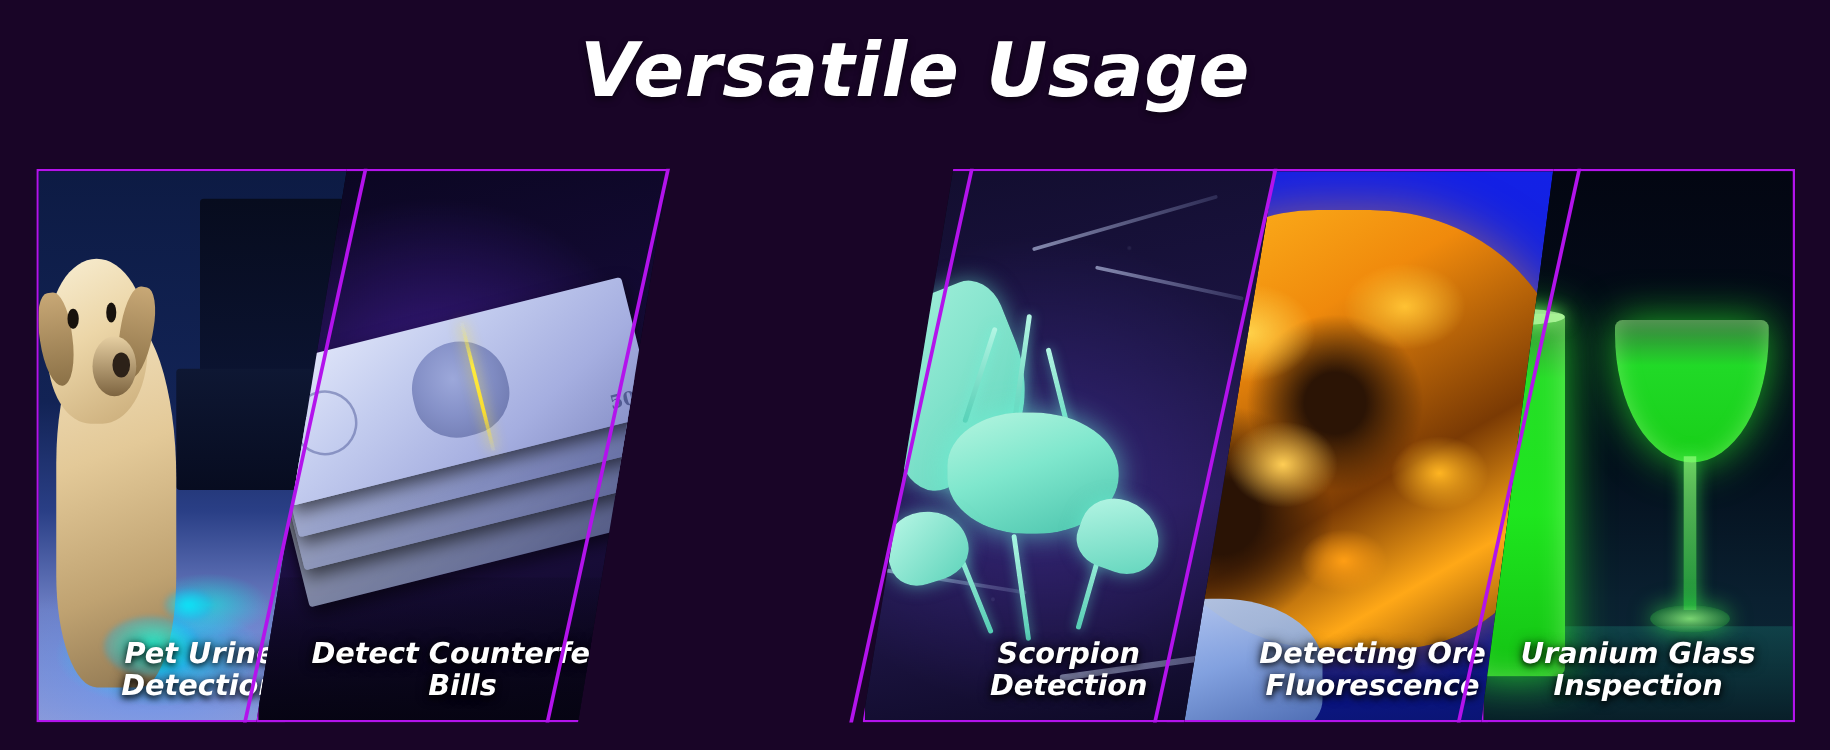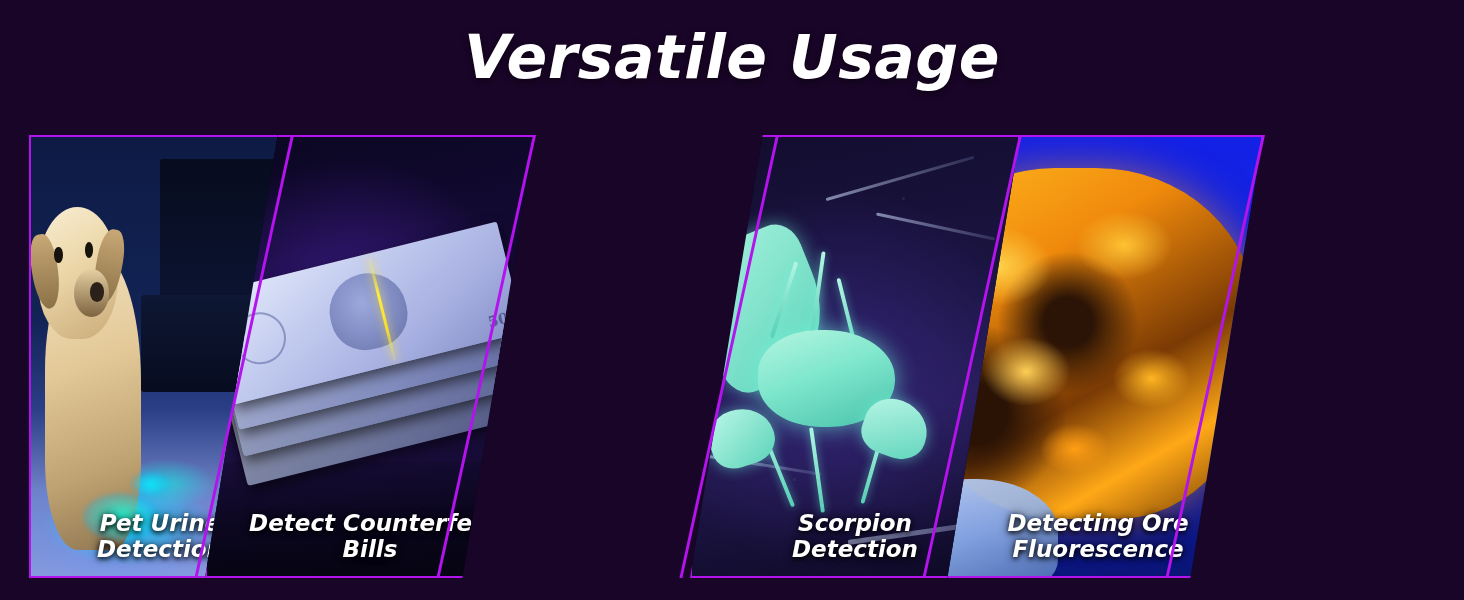--- a/index.html
+++ b/index.html
@@ -546,20 +546,32 @@
         <div class="sc-leg sc-l5"></div>
         <div class="sc-leg sc-l6"></div>
         <div class="sc-body"></div>
         <div class="sc-claw-l"></div>
         <div class="sc-claw-r"></div>
       </div>
       <div class="caption">Scorpion
 Detection</div>
     </div>
 
+    <div class="panel slant-left" style="left:1185px; width:251px;">
+      <div class="panel-inner scene-uranium">
+        <div class="ur-table"></div>
+        <div class="ur-tumbler"></div>
+        <div class="ur-tumbler-rim"></div>
+        <div class="ur-coupe-bowl"></div>
+        <div class="ur-coupe-stem"></div>
+        <div class="ur-coupe-foot"></div>
+      </div>
+      <div class="caption">Uranium Glass
+Inspection</div>
+    </div>
 
     <div class="edge" style="left:291px;"></div>
     <div class="edge" style="left:533px;"></div>
     <div class="edge" style="left:776px;"></div>
     <div class="edge" style="left:1019px;"></div>
     <div class="edge" style="left:1262px;"></div>
 
   </div>
 </div>
 

